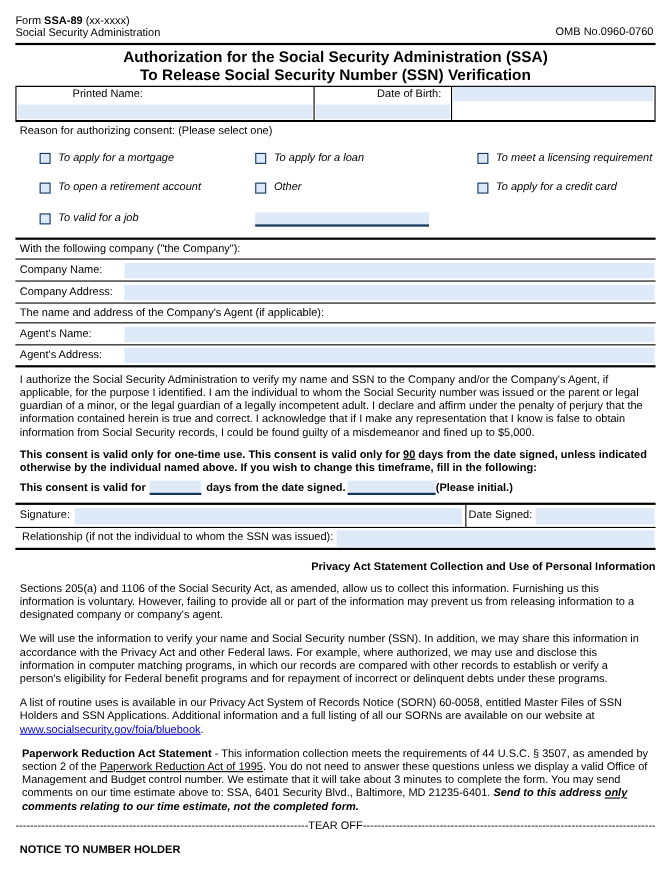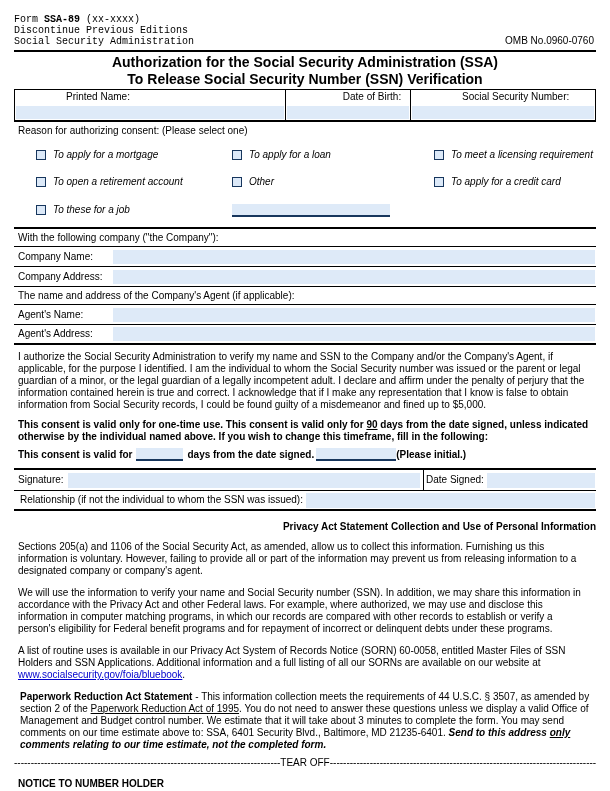--- a/index.html
+++ b/index.html
@@ -7,21 +7,21 @@
   body { font-family:"Liberation Sans","DejaVu Sans",sans-serif; color:#000; }
   .page {
     width:610px; height:791px; margin:0 auto; background:#fff;
     padding:14px 14px 0 14px; overflow:hidden; position:relative;
     font-size:10px; line-height:12px;
   }
   .pad { padding-left:4px; padding-right:4px; }
 
   
   .hdr { position:relative; margin-bottom:3px; }
-  .hdr-line { line-height:11px;font-family:Liberation Mono, monospace; }
+  .hdr-line { line-height:11px; }
   .omb { position:absolute; right:2px; bottom:0; }
   .rule2 { border-top:2px solid #000; }
 
   
   .title { text-align:center; font-weight:bold; font-size:14px; line-height:17px; margin:2px 0 1px 0; }
 
   
   .id-table { display:flex; border:1px solid #000; border-bottom:2px solid #000; }
   .id-cell { flex:0 0 auto; border-right:1px solid #000; }
   .id-cell:last-child { border-right:none; flex:1 1 auto; }
@@ -69,42 +69,40 @@
   .tear .dash.r { text-align:left; }
   .notice-head { font-weight:bold; margin:9px 0 0 0; }
 </style>
 </head>
 <body>
 
 <div class="page">
 
   <div class="hdr">
     <div class="hdr-line"><span>Form </span><b>SSA-89</b><span> (xx-xxxx)</span></div>
-    <div class="hdr-line">Discontinue Previous Editions</div>
     <div class="hdr-line">Social Security Administration</div>
     <div class="omb">OMB No.0960-0760</div>
   </div>
   <div class="rule2"></div>
 
   <div class="title">
     <div>Authorization for the Social Security Administration (SSA)</div>
     <div>To Release Social Security Number (SSN) Verification</div>
   </div>
 
   <div class="id-table">
     <div class="id-cell" style="flex-basis:271px;">
       <div class="id-label">Printed Name:</div>
       <div class="id-field"></div>
     </div>
     <div class="id-cell" style="flex-basis:125px;text-align:center;">
       <div class="id-label">Date of Birth:</div>
       <div class="id-field"></div>
     </div>
     <div class="id-cell">
-      <div class="id-label">Social Security Number:</div>
       <div class="id-field"></div>
     </div>
   </div>
 
   <div class="reason-head pad">Reason for authorizing consent: (Please select one)</div>
   <div class="cb-grid">
     <div class="cb-item">
         <span class="cb"></span>
         <span>To apply for a mortgage</span>
       </div>
@@ -125,21 +123,21 @@
         <span class="cb"></span>
         <span>Other</span>
       </div>
 
     <div class="cb-item">
         <span class="cb"></span>
         <span>To apply for a credit card</span>
       </div>
     <div class="cb-item">
         <span class="cb"></span>
-        <span>To these for a job</span>
+        <span>To valid for a job</span>
       </div>
     <div>
         <div class="other-field"></div>
       </div>
   </div>
 
   <div class="rule2"></div>
   <div class="sect-head">With the following company ("the Company"):</div>
   <div class="fld-row">
     <span class="lbl">Company Name:</span>

